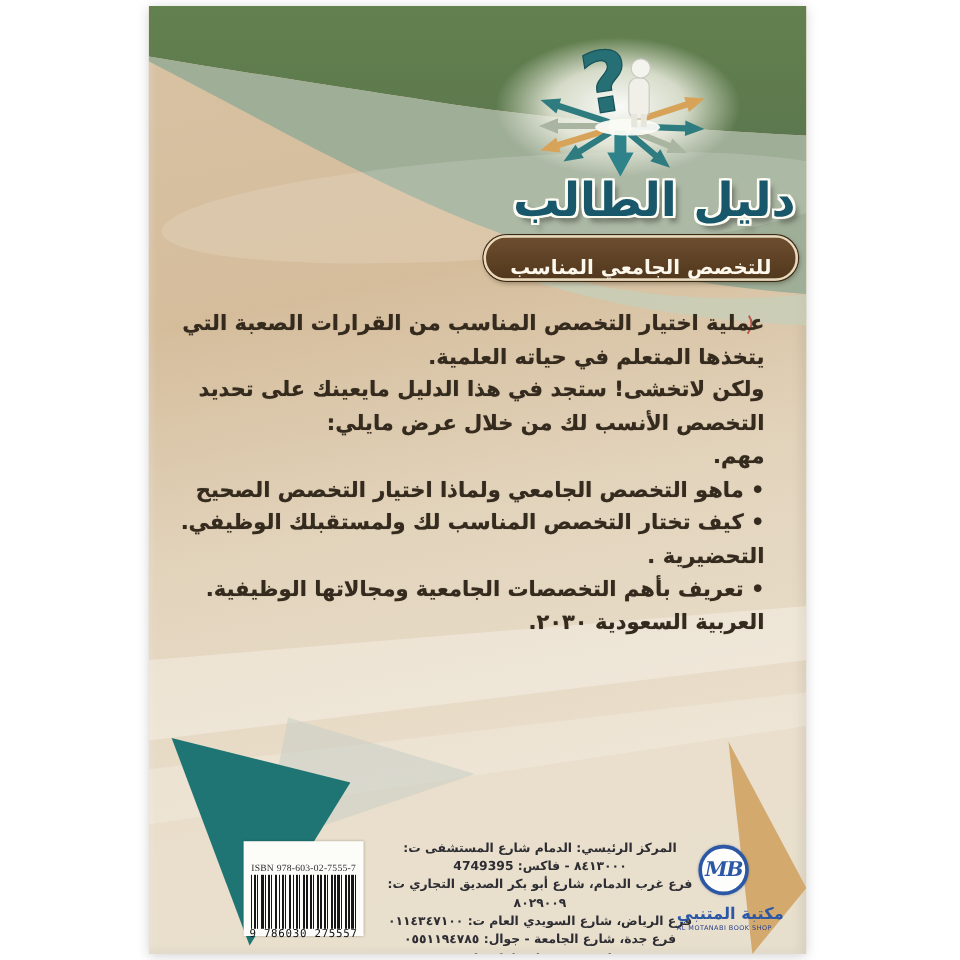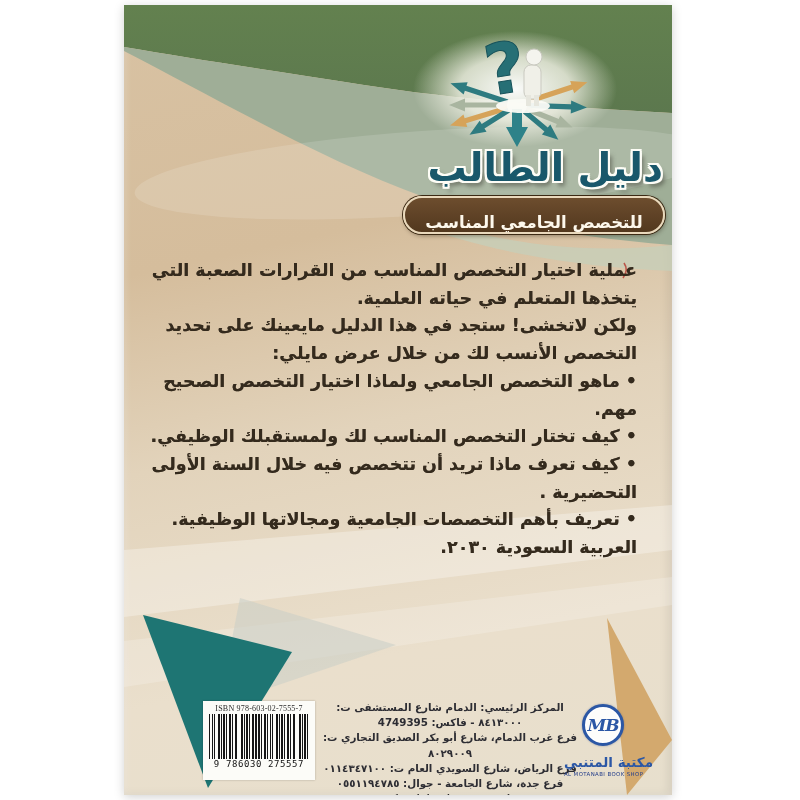--- a/index.html
+++ b/index.html
@@ -26,22 +26,22 @@
     box-shadow:0 0 0 1px #3c2a14,1px 2px 4px rgba(40,30,15,.4);
     color:#fdf8ec;font-weight:bold;font-size:16.5px;
     display:flex;align-items:flex-end;justify-content:center;direction:rtl;white-space:nowrap;
   }
   .body-text{
     position:absolute;top:252px;right:35px;left:26px;direction:rtl;text-align:right;
     color:#342a1d;font-weight:bold;font-size:17.5px;line-height:27.7px;
     text-shadow:0 0 .6px rgba(52,42,29,.65);
   }
   .isbn-box{
-    position:absolute;left:79px;top:696px;width:112px;height:79px;box-sizing:border-box;
-    background:#fcfcf8;padding:3px 4px 2px 4px;box-shadow:0 0 2px rgba(0,0,0,.25);
+    position:absolute;left:79px;top:696px;width:100px;height:79px;box-sizing:border-box;
+    background:#fcfcf8;padding:18px 4px 2px 4px;box-shadow:0 0 2px rgba(0,0,0,.25);
   }
   .isbn-label{
     font-family:"Liberation Serif",serif;font-size:8px;color:#2a2a2a;text-align:center;
     white-space:nowrap;letter-spacing:.2px;
   }
   .bars{
     height:45px;margin:1px 2px 0 2px;
     background:repeating-linear-gradient(90deg,
       #161616 0 1.2px,#fcfcf8 1.2px 2.6px,#161616 2.6px 4.4px,#fcfcf8 4.4px 5.4px,
       #161616 5.4px 6.2px,#fcfcf8 6.2px 8.6px,#161616 8.6px 10.6px,#fcfcf8 10.6px 11.6px);
@@ -134,24 +134,23 @@
 
   <div class="pill">
     <span>للتخصص الجامعي المناسب</span>
   </div>
 
   <div class="body-text">
     <div>عملية اختيار التخصص المناسب من القرارات الصعبة التي</div>
     <div>يتخذها المتعلم في حياته العلمية.</div>
     <div>ولكن لاتخشى! ستجد في هذا الدليل مايعينك على تحديد</div>
     <div>التخصص الأنسب لك من خلال عرض مايلي:</div>
+    <div>مهم.</div>
     <div>• ماهو التخصص الجامعي ولماذا اختيار التخصص الصحيح</div>
-    <div>مهم.</div>
     <div>• كيف تختار التخصص المناسب لك ولمستقبلك الوظيفي.</div>
-    <div>• كيف تعرف ماذا تريد أن تتخصص فيه خلال السنة الأولى</div>
     <div>التحضيرية .</div>
     <div>• تعريف بأهم التخصصات الجامعية ومجالاتها الوظيفية.</div>
     <div>العربية السعودية ٢٠٣٠.</div>
   </div>
 
   <div class="isbn-box">
     <div class="isbn-label">ISBN 978-603-02-7555-7</div>
     <div class="bars"></div>
     <div class="isbn-digits">9 786030 275557</div>
   </div>

